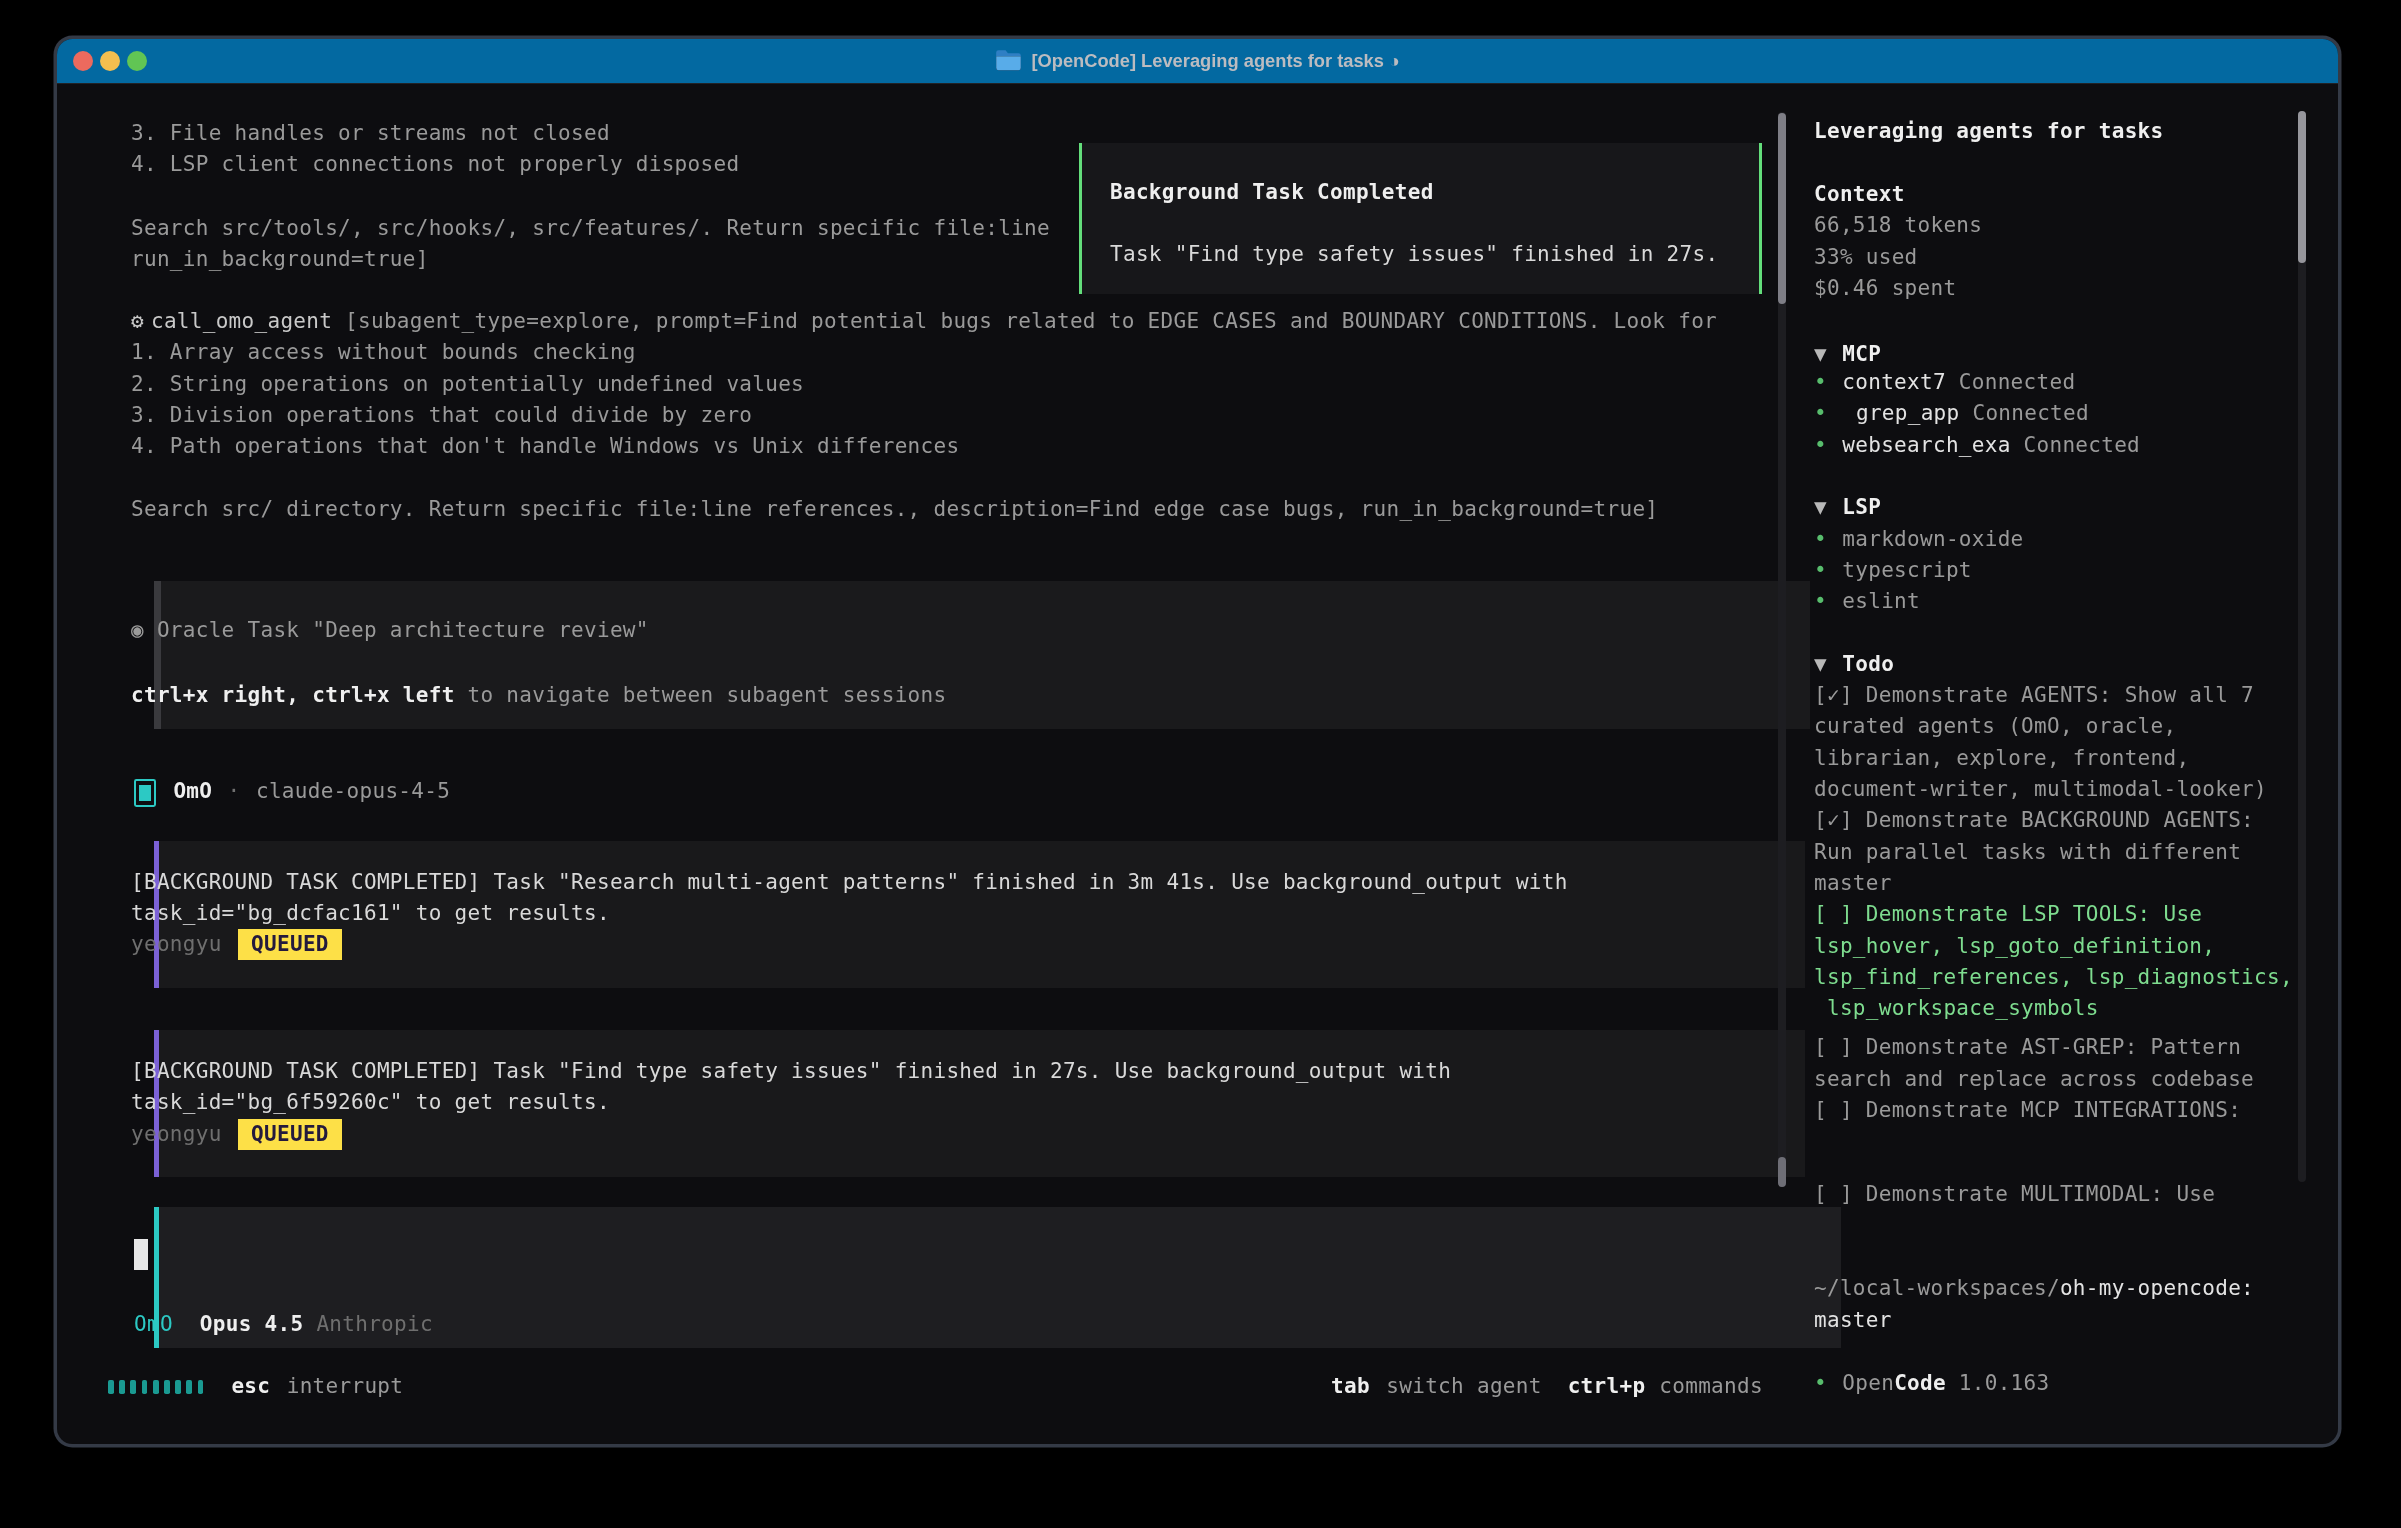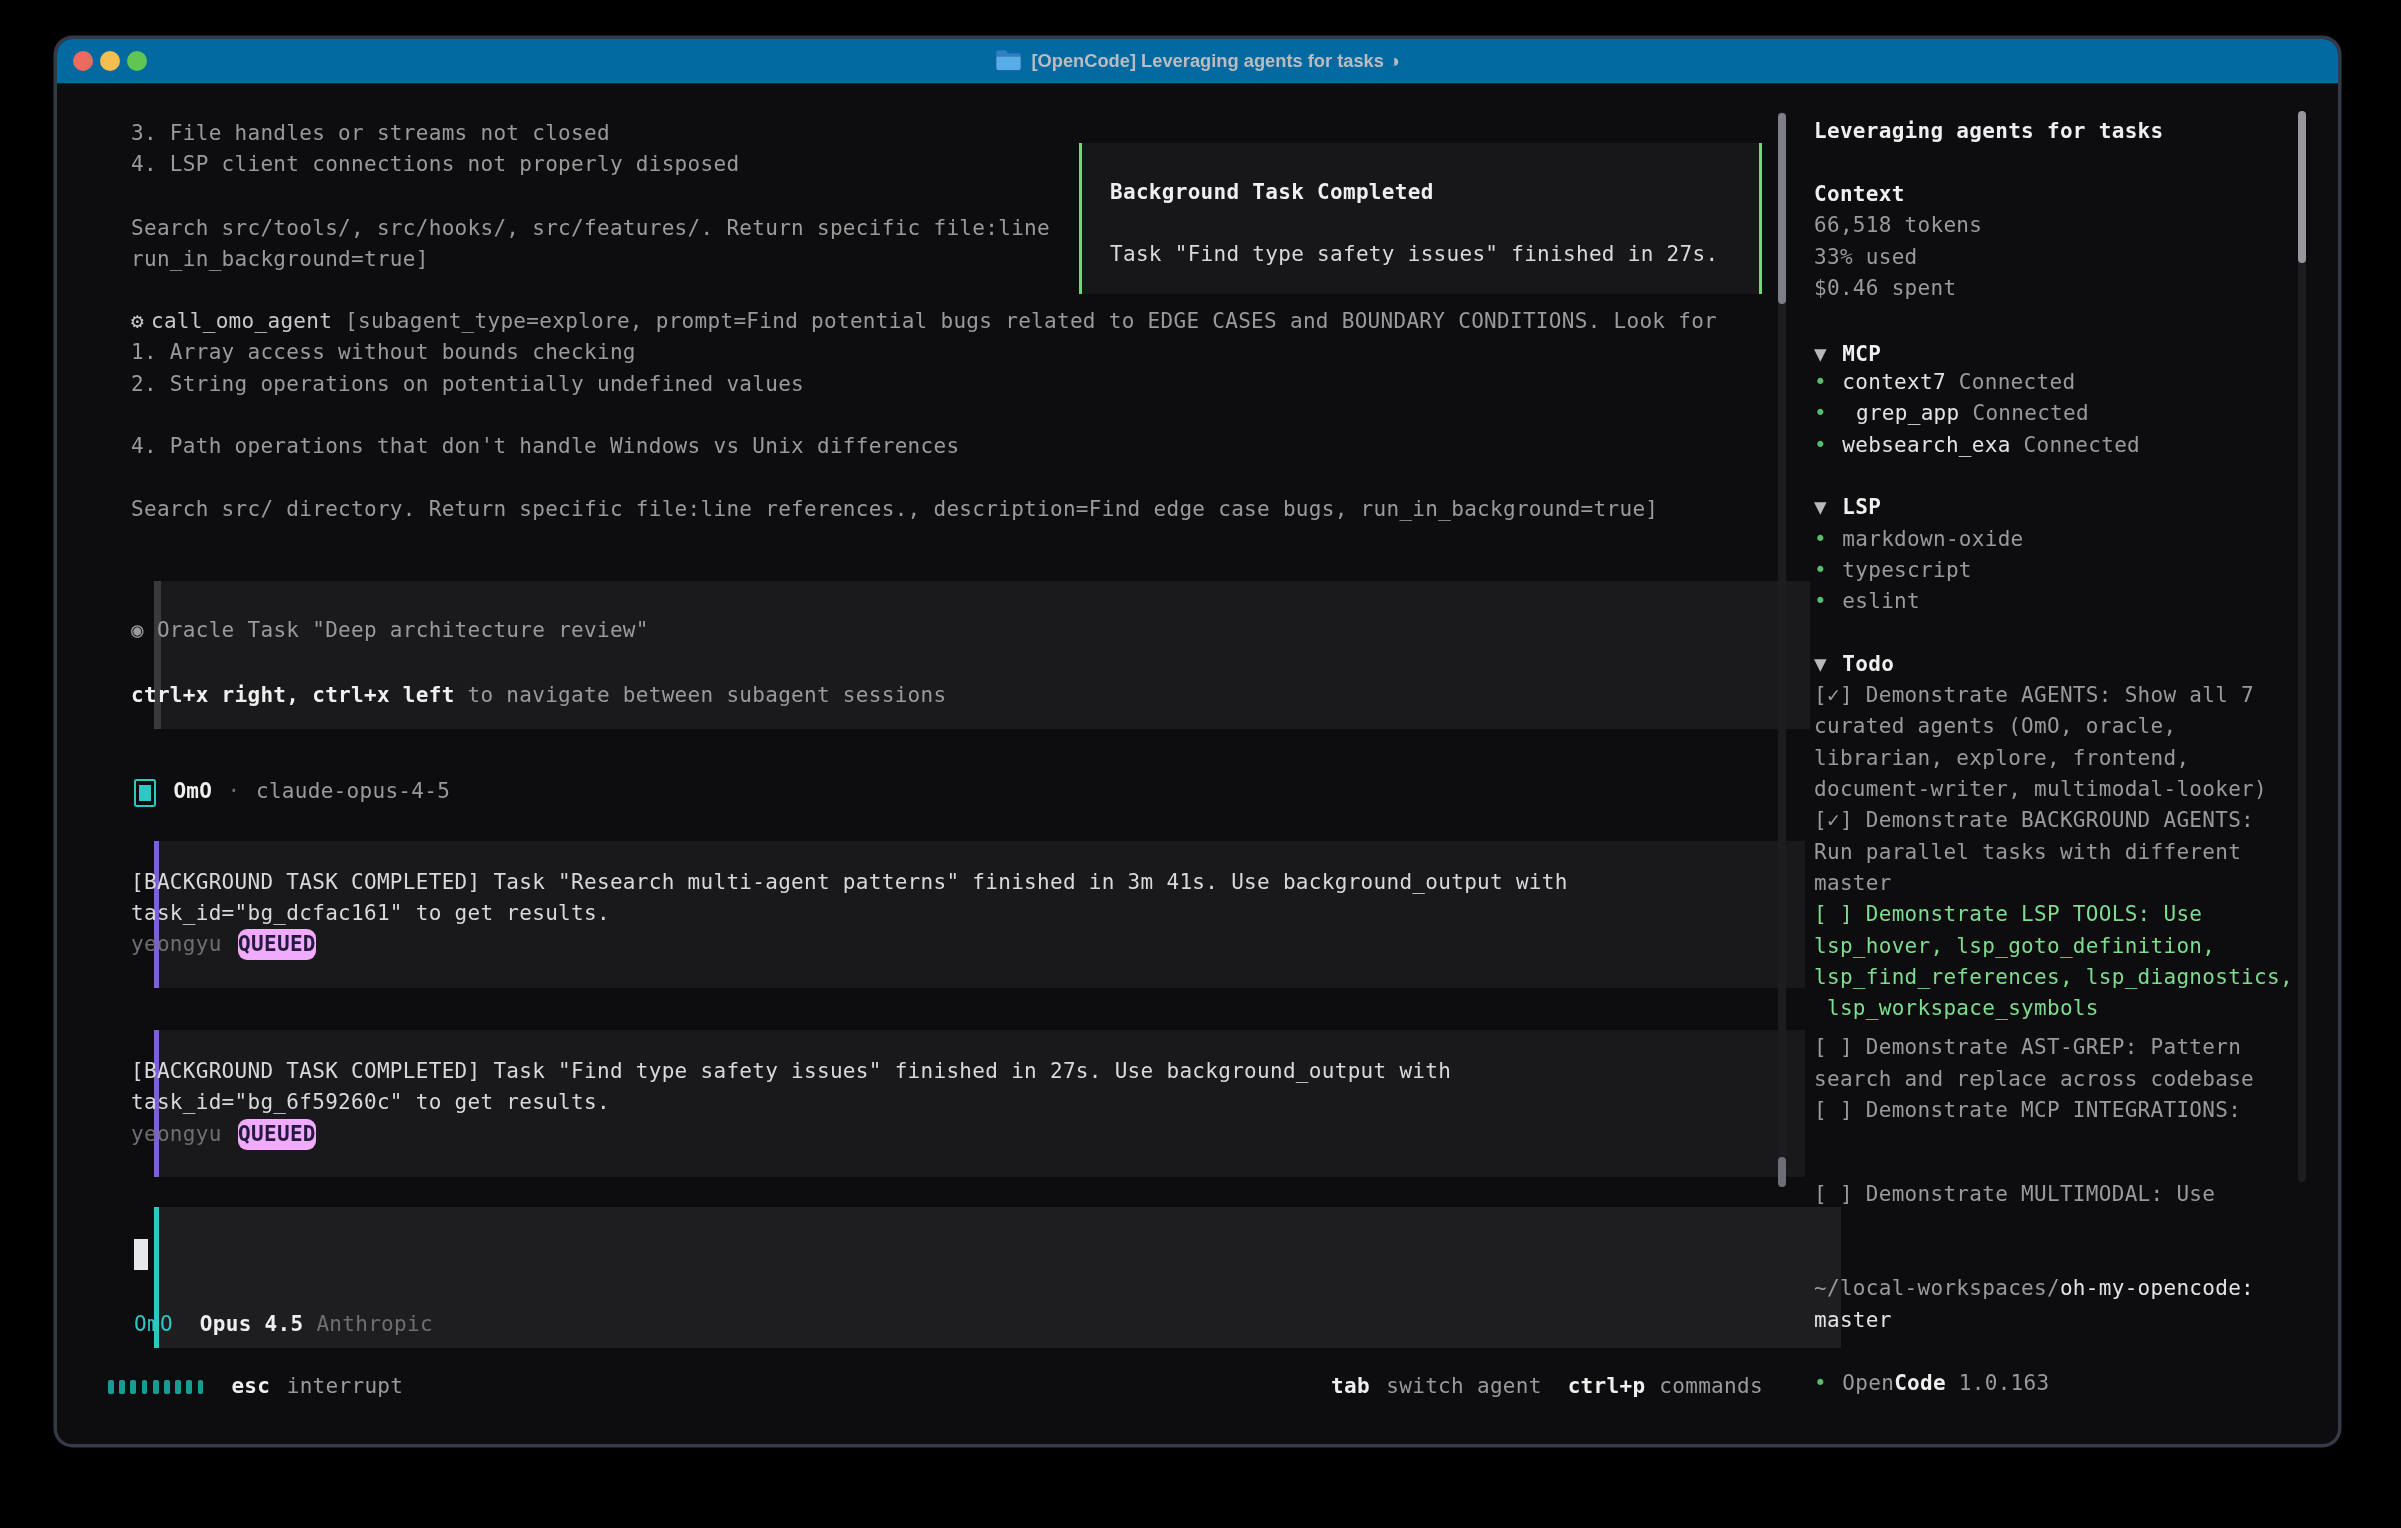--- a/index.html
+++ b/index.html
@@ -34,22 +34,22 @@
   .notif{left:1022px;top:104px;width:677px;height:151px;background:#17171a;
          border-left:3px solid #63de7b;border-right:3px solid #63de7b;}
   .notif-line{left:1053px;}
   .oracle{left:97px;top:542px;width:1649px;height:148px;background:#1a1a1c;
           border-left:7px solid #3a3a3e;}
   .taskbox{left:97px;width:1646px;height:147px;background:#19191b;
            border-left:5.3px solid #7b61d6;}
   .inputbox{left:97px;top:1168px;width:1682px;height:141px;background:#1e1e21;
             border-left:5.9px solid #2cc9c4;}
   .cursor{position:absolute;left:77px;top:1200px;width:14px;height:31px;background:#e8e8e8;}
-  .badge{display:inline-block;background:#f0abfc;color:#241a3d;font-weight:700;
-         padding:0 0;margin-left:16.5px;border-radius:9px;}
+  .badge{display:inline-block;background:#fde047;color:#241a3d;font-weight:700;
+         padding:0 13px;margin-left:16.5px;border-radius:0;}
   .agent-icon{position:relative;width:17.7px;height:23.6px;border:2.4px solid #2cc9c4;
               border-radius:2.4px;margin-top:3px;}
   .agent-icon i{position:absolute;left:3px;top:3.5px;right:3px;bottom:3.5px;background:#2cc9c4;}
   .hrow{display:flex;align-items:center;}
   .dots{display:flex;gap:5.3px;align-items:center;margin-right:28px;}
   .dots i{width:5.9px;height:14px;background:#1a9a92;border-radius:1.8px;}
   .sb-track{position:absolute;width:8.3px;background:#1d1d21;border-radius:4.1px;}
   .sb-thumb{position:absolute;width:8.3px;border-radius:4.1px;background:#7e7e86;}
   .folder{width:27px;height:22.5px;}
 </style>
@@ -79,20 +79,21 @@
   <div class="mono ml" style="top:174px">Search src/tools/, src/hooks/, src/features/. Return specific file:line</div>
   <div class="mono ml" style="top:205px">run_in_background=true]</div>
 
   <div class="box notif"></div>
   <div class="mono notif-line b" style="top:138px">Background Task Completed</div>
   <div class="mono notif-line white" style="top:200px">Task "Find type safety issues" finished in 27s.</div>
 
   <div class="mono ml" style="top:267px"><span class="brighter">⚙</span><span class="brighter" style="position:relative;left:7px">call_omo_agent</span><span style="position:relative;left:7px"> [subagent_type=explore, prompt=Find potential bugs related to EDGE CASES and BOUNDARY CONDITIONS. Look for</span></div>
   <div class="mono ml" style="top:298px">1. Array access without bounds checking</div>
   <div class="mono ml" style="top:330px">2. String operations on potentially undefined values</div>
+  <div class="mono ml" style="top:361px">3. Division operations that could divide by zero</div>
   <div class="mono ml" style="top:392px">4. Path operations that don't handle Windows vs Unix differences</div>
   <div class="mono ml" style="top:455px">Search src/ directory. Return specific file:line references., description=Find edge case bugs, run_in_background=true]</div>
 
   <div class="box oracle"></div>
   <div class="mono ml" style="top:576px"><span>◉</span><span> Oracle Task "Deep architecture review"</span></div>
   <div class="mono ml" style="top:641px"><span class="b">ctrl+x right, ctrl+x left</span><span> to navigate between subagent sessions</span></div>
 
   <div class="mono hrow" style="top:737px;left:77px">
     <span class="agent-icon"><i></i></span>
     <span class="b" style="margin-left:17.7px">OmO</span>

